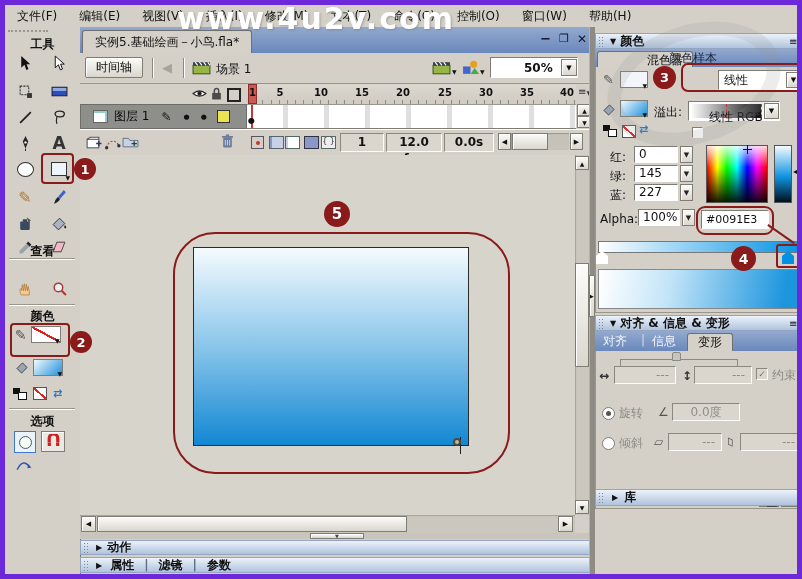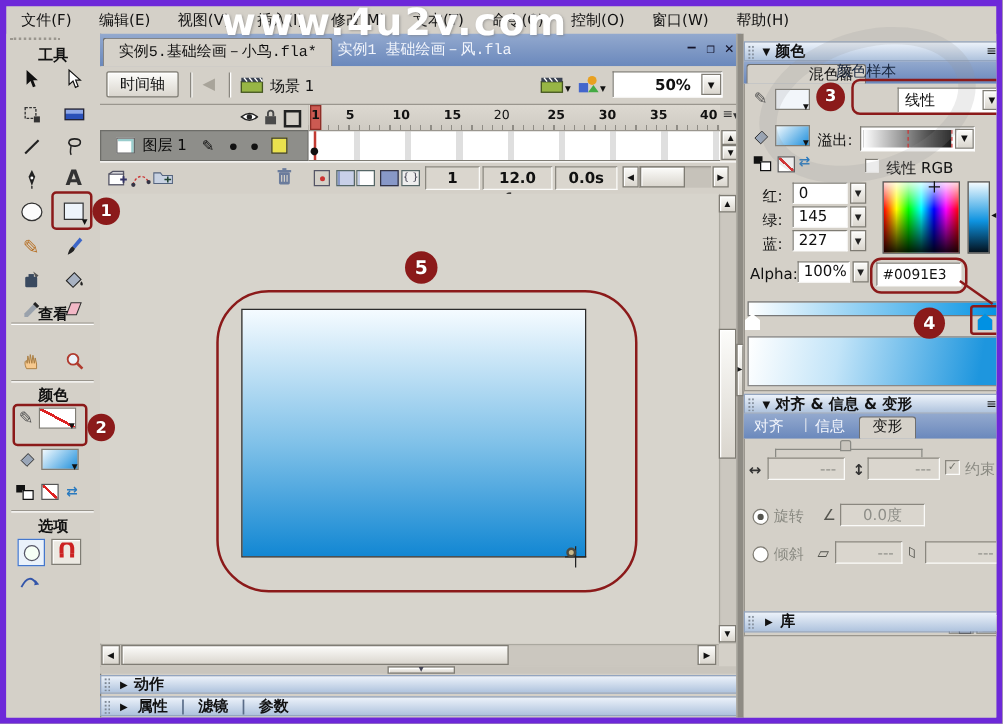--- a/index.html
+++ b/index.html
@@ -10,21 +10,21 @@
   .row{display:flex;align-items:center;}
   .btn3d{background:linear-gradient(#FCFCFA,#DAD6CE);border:1px solid #7F7C74;
          box-shadow:inset 1px 1px 0 #fff;box-sizing:border-box;}
   .inset{background:#fff;border:1px solid;border-color:#7F7C74 #FDFDFD #FDFDFD #7F7C74;box-sizing:border-box;}
   .grayfield{background:#DAD6CE;border:1px solid;border-color:#8A877F #FBFBF9 #FBFBF9 #8A877F;
              color:#8f8f89;box-sizing:border-box;}
   .hdr{background:linear-gradient(#ECF2FA,#AFC3DD);border:1px solid #93A5C0;box-sizing:border-box;
        display:flex;align-items:center;font-weight:bold;}
   .grip{width:5px;height:11px;margin:0 3px 0 2px;
         background-image:radial-gradient(#7e8894 34%,transparent 36%);background-size:3px 3px;}
-  .tabstrip{background:linear-gradient(#93A9CE,#6A88BC);box-sizing:border-box;font-family:Liberation Mono, monospace;}
+  .tabstrip{background:linear-gradient(#93A9CE,#6A88BC);box-sizing:border-box;}
   .tab-on{background:#D5D1C9;border:1px solid #6F6F6F;border-bottom:none;
           border-radius:3px 3px 0 0;color:#111;box-sizing:border-box;}
   .tab-off{color:#F2F5FC;}
   .callout{background:#8B1A1A;color:#fff;border-radius:50%;display:flex;align-items:center;
            justify-content:center;font-weight:bold;z-index:46;text-shadow:0 0 1px #5c0f0f;}
   .redbox{border:2px solid #8B1A1A;box-sizing:border-box;z-index:45;}
   .tool{width:28px;height:24px;display:flex;align-items:center;justify-content:center;}
   .seclbl{width:75px;text-align:center;font-weight:bold;font-size:12px;}
   .tdiv{position:absolute;left:4px;width:66px;height:0;border-top:1px solid #9a968e;border-bottom:1px solid #fff;}
   .spin{width:13px;font-size:7px;display:flex;align-items:center;justify-content:center;color:#222;}
@@ -210,22 +210,20 @@
       <svg width="17" height="13" viewBox="0 0 16 12">
           <path d="M2 10 C6 2 10 2 13.5 7.5" fill="none" stroke="#3355AA" stroke-width="1.4"></path>
           <path d="M12.6 4.6 L15.4 8 L11.6 8.6 Z" fill="#3355AA"></path>
         </svg>
       </div>
   </div>
 
   <div class="abs tabstrip" style="left:75px;top:22px;width:513px;height:26px;">
     <div class="abs tab-on" style="left:2px;top:3px;height:23px;line-height:22px;padding:0 12px;">
       <span>实例5.基础绘画－小鸟.fla*</span></div>
-    <div class="abs tab-off" style="left:178px;top:0;height:26px;line-height:26px;padding:0 12px;">
-      <span>实例1 基础绘画－风.fla</span></div>
     <div class="abs row" style="right:6px;top:4px;gap:8px;color:#14142A;font-weight:bold;">
       <span style="font-size:13px;">−</span>
       <span style="font-size:11px;">❐</span>
       <span style="font-size:12px;">✕</span>
     </div>
   </div>
 
   <div class="abs" style="left:75px;top:48px;width:513px;height:30px;background:#D4D0C8;border-bottom:1px solid #9a968e;">
     <div class="abs btn3d" style="left:5px;top:4px;height:21px;line-height:19px;padding:0 10px;border-radius:2px;">
       <span>时间轴</span></div>
@@ -274,21 +272,21 @@
 
     <div class="abs" style="left:167px;top:0;width:329px;height:20px;border-bottom:1px solid #9a968e;
                 background:linear-gradient(#DCD8D0,#CFCBC3);">
       <div class="abs" style="left:0;bottom:0;width:329px;height:4px;
            background:repeating-linear-gradient(90deg,transparent 0 7.2px,#8f8c85 7.2px 8.2px);"></div>
       <div class="abs" style="left:1px;top:0;width:9px;height:20px;background:#CC5A52;border:1px solid #8d2f28;box-sizing:border-box;"></div>
       <span class="abs" style="left:1px;top:3px;width:9px;text-align:center;font-size:10px;font-weight:bold;">1</span>
       <span class="abs" style="left:25px;top:3px;width:16px;text-align:center;font-size:10px;font-weight:bold;">5</span>
       <span class="abs" style="left:66px;top:3px;width:16px;text-align:center;font-size:10px;font-weight:bold;">10</span>
       <span class="abs" style="left:107px;top:3px;width:16px;text-align:center;font-size:10px;font-weight:bold;">15</span>
-      <span class="abs" style="left:148px;top:3px;width:16px;font-size:10px;font-weight:normal;">20</span>
+      <span class="abs" style="left:148px;top:3px;width:16px;text-align:center;font-size:10px;font-weight:bold;">20</span>
       <span class="abs" style="left:190px;top:3px;width:16px;text-align:center;font-size:10px;font-weight:bold;">25</span>
       <span class="abs" style="left:231px;top:3px;width:16px;text-align:center;font-size:10px;font-weight:bold;">30</span>
       <span class="abs" style="left:272px;top:3px;width:16px;text-align:center;font-size:10px;font-weight:bold;">35</span>
       <span class="abs" style="left:312px;top:3px;width:16px;text-align:center;font-size:10px;font-weight:bold;">40</span>
     </div>
     <span class="abs" style="left:498px;top:2px;font-size:10px;color:#333;">≡<i style="font-style:normal;font-size:6px;">▼</i></span>
 
     <div class="abs row" style="left:0;top:20px;width:167px;height:25px;background:#8E8E8A;border:1px solid #6d6d69;box-sizing:border-box;">
       <span style="width:13px;height:11px;margin-left:12px;background:#fff;border:1px solid #666;box-shadow:inset -2px 2px 0 #9cc;"></span>
       <span style="margin-left:6px;color:#0c0c0c;">图层 1</span>
@@ -439,21 +437,21 @@
 
       <span class="abs" style="left:58px;top:37px;">溢出:</span>
       <div class="abs inset row" style="left:92px;top:34px;width:92px;height:20px;">
         <span style="flex:1;height:14px;margin:0 2px;background:linear-gradient(90deg,#FDFDFD,#5a5a5a 70%,#1a1a1a);border-right:1px dashed #C33;box-sizing:border-box;position:relative;">
           <i style="position:absolute;left:50%;top:0;height:100%;border-left:1px dashed #C33;"></i>
           </span>
         <span class="btn3d" style="width:15px;height:16px;display:flex;align-items:center;justify-content:center;font-size:7px;">▼</span>
       </div>
 
       <span class="abs inset" style="left:96px;top:60px;width:11px;height:11px;"></span>
-      <span class="abs" style="left:113px;top:59px;">线性 RGB</span>
+      <span class="abs" style="left:113px;top:42px;">线性 RGB</span>
 
       <span class="abs" style="left:14px;top:82px;">红:</span>
       <div class="abs inset" style="left:38px;top:79px;width:44px;height:17px;line-height:15px;padding-left:4px;">
         <span>0</span></div>
       <span class="abs btn3d spin" style="left:84px;top:79px;height:17px;">▼</span>
 
       <span class="abs" style="left:14px;top:101px;">绿:</span>
       <div class="abs inset" style="left:38px;top:98px;width:44px;height:17px;line-height:15px;padding-left:4px;">
         <span>145</span></div>
       <span class="abs btn3d spin" style="left:84px;top:98px;height:17px;">▼</span>

